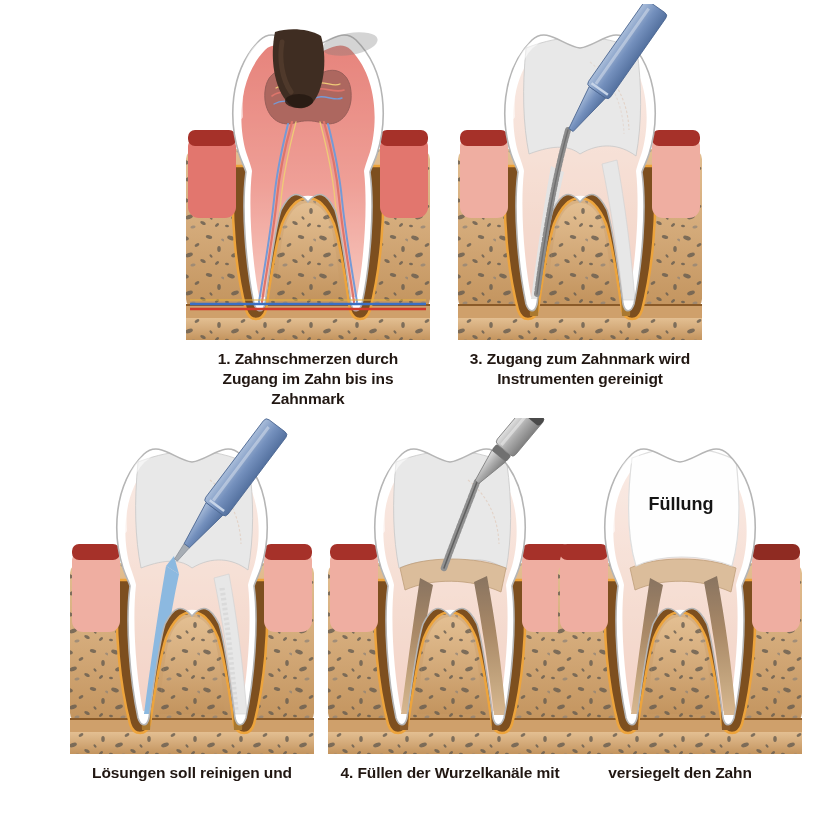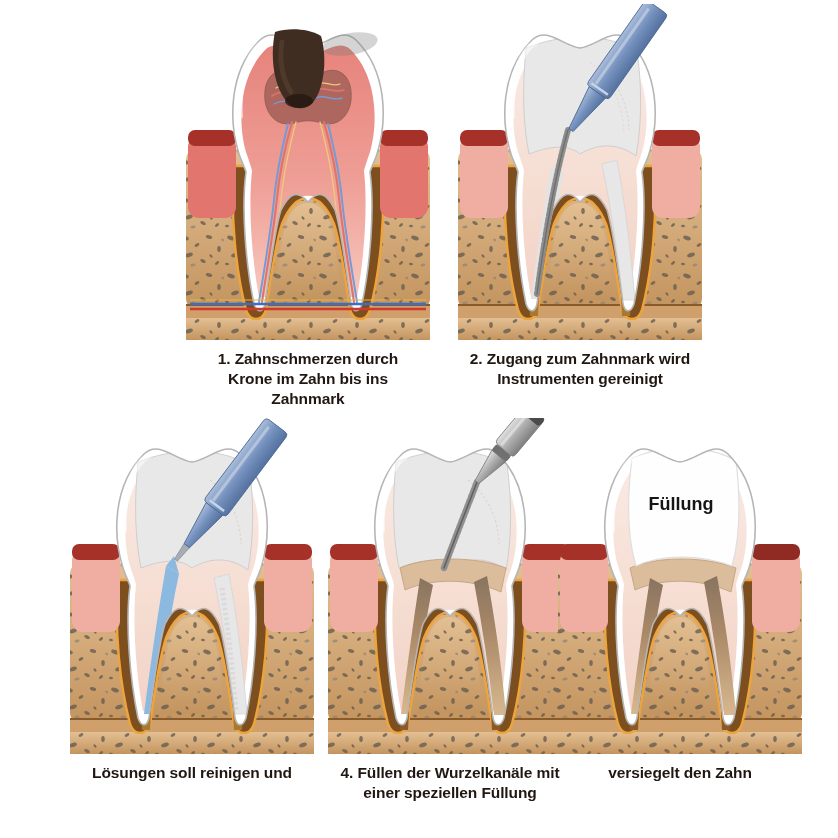--- a/index.html
+++ b/index.html
@@ -123,21 +123,21 @@
       <path d="M 104,38 C 101,55 104,75 113,88" stroke="#5f4633" stroke-width="5" fill="none" opacity="0.5" stroke-linecap="round"></path>
       <ellipse cx="121" cy="97" rx="14" ry="7" fill="#241812" opacity="0.8"></ellipse>
       <g fill="none">
         <path d="M 12,296 H 248" stroke="#e8b33d" stroke-width="1.2"></path>
         <path d="M 12,300 H 248" stroke="#3a6fc4" stroke-width="2.4"></path>
         <path d="M 12,305 H 248" stroke="#d03a2c" stroke-width="2.6"></path>
       </g>
     </svg>
     <div class="caption">
       <div>1. Zahnschmerzen durch</div>
-      <div>Krone im Zahn bis ins</div>
+      <div>Zugang im Zahn bis ins</div>
       <div>Zahnmark</div>
     </div>
   </div>
 
   <div class="panel" style="left:450px;top:4px;">
     <svg width="260" height="340" viewBox="0 0 260 340">
       <g>
         <rect x="8" y="145" width="244" height="160" rx="10" fill="url(#boneGrad)"></rect>
         <rect x="8" y="145" width="244" height="160" rx="10" fill="url(#speck)"></rect>
         <rect x="8" y="300" width="244" height="14" fill="#cfa06b"></rect>
@@ -174,21 +174,21 @@
         <path d="M 118,126 C 107,165 97,215 87,290" stroke="#6e6e6e" stroke-width="1.3"></path>
       </g>
       <g transform="translate(121,126) rotate(35)">
         <polygon points="-10,-46 10,-46 2.6,0 -2.6,0" fill="url(#blueToolGrad)" stroke="#49648f" stroke-width="0.8"></polygon>
         <rect x="-13.5" y="-150" width="27" height="104" rx="4" fill="url(#blueToolGrad)" stroke="#49648f" stroke-width="0.8"></rect>
         <line x1="-10" y1="-50" x2="10" y2="-50" stroke="#c6d4e8" stroke-width="2.5"></line>
         <line x1="-6" y1="-144" x2="-6" y2="-52" stroke="#ffffff" stroke-width="3" opacity="0.35"></line>
       </g>
     </svg>
     <div class="caption">
-      <div>2. Zugang zum Zahnmark wird</div>
+      <div>3. Zugang zum Zahnmark wird</div>
       <div>Instrumenten gereinigt</div>
     </div>
   </div>
 
   <div class="panel" style="left:62px;top:418px;">
     <svg width="260" height="340" viewBox="0 0 260 340">
       <g>
         <rect x="8" y="145" width="244" height="160" rx="10" fill="url(#boneGrad)"></rect>
         <rect x="8" y="145" width="244" height="160" rx="10" fill="url(#speck)"></rect>
         <rect x="8" y="300" width="244" height="14" fill="#cfa06b"></rect>
@@ -275,21 +275,20 @@
       <g transform="translate(157,64) rotate(40)">
         <polygon points="-9,-34 9,-34 2.4,0 -2.4,0" fill="url(#steelGrad)" stroke="#7a7a7a" stroke-width="0.8"></polygon>
         <rect x="-9.5" y="-42" width="19" height="8" rx="2" fill="#707070"></rect>
         <rect x="-12" y="-92" width="24" height="50" rx="4" fill="url(#steelGrad)" stroke="#7a7a7a" stroke-width="0.8"></rect>
         <rect x="-12" y="-92" width="24" height="10" rx="4" fill="#4a4a4a"></rect>
         <line x1="-5" y1="-86" x2="-5" y2="-44" stroke="#ffffff" stroke-width="3" opacity="0.4"></line>
       </g>
     </svg>
     <div class="caption">
       <div>4. Füllen der Wurzelkanäle mit</div>
-      <div>einer speziellen Füllung</div>
     </div>
   </div>
 
   <div class="panel" style="left:550px;top:418px;">
     <svg width="260" height="340" viewBox="0 0 260 340">
       <g>
         <rect x="8" y="145" width="244" height="160" rx="10" fill="url(#boneGrad)"></rect>
         <rect x="8" y="145" width="244" height="160" rx="10" fill="url(#speck)"></rect>
         <rect x="8" y="300" width="244" height="14" fill="#cfa06b"></rect>
         <path d="M 8,301 H 252" stroke="#8a5a28" stroke-width="2" fill="none"></path>

